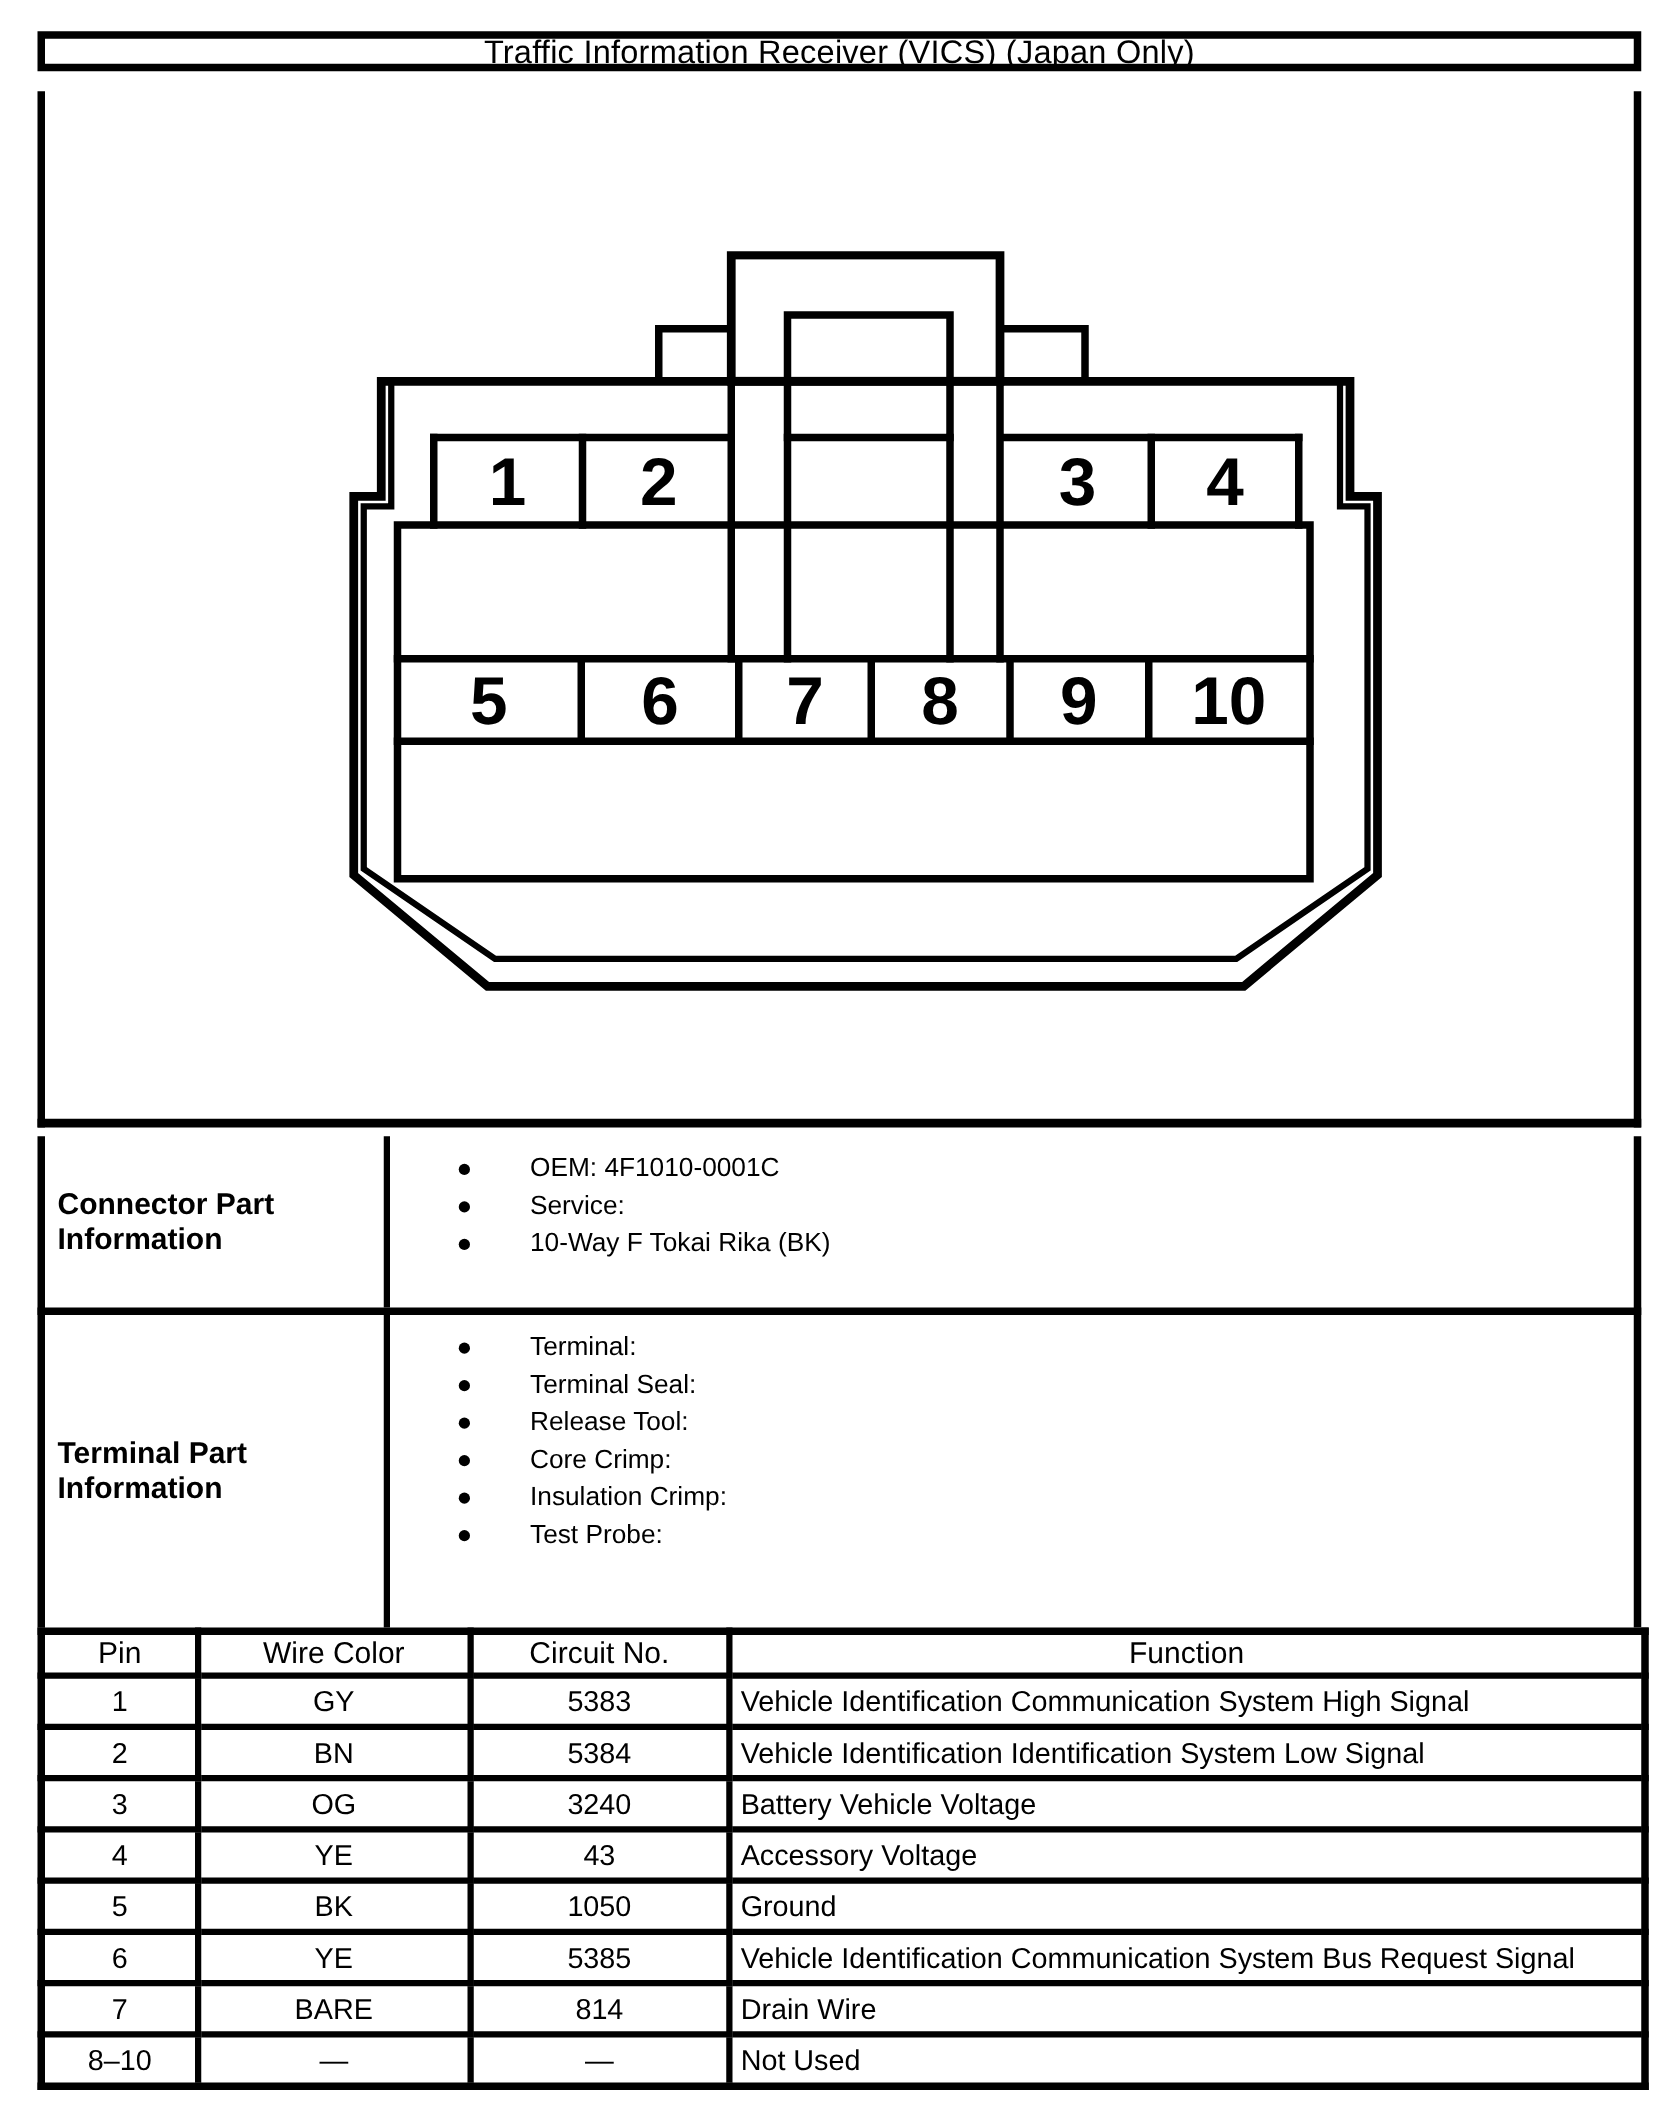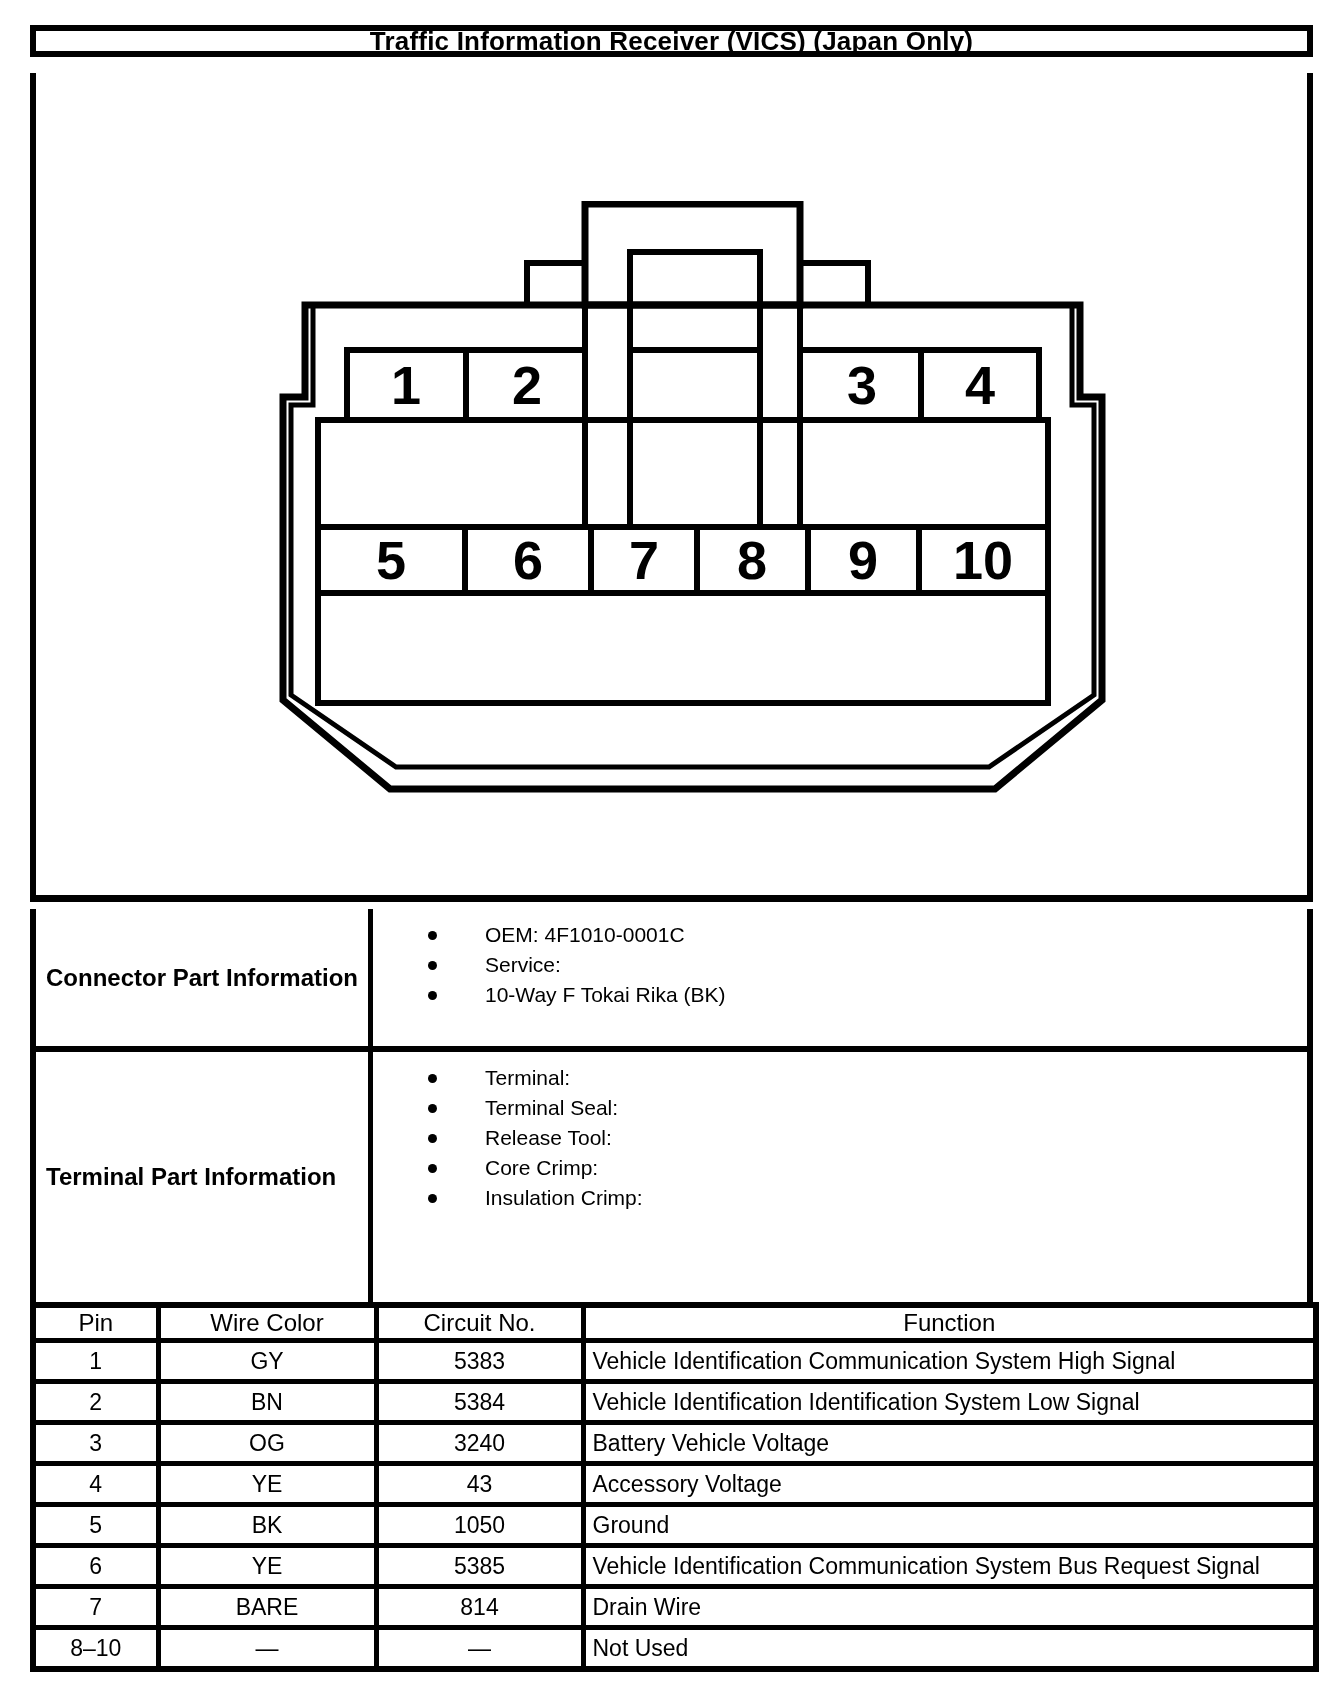--- a/index.html
+++ b/index.html
@@ -7,42 +7,42 @@
     position:relative; width:1344px; height:1702px; background:#ffffff;
     font-family:"Liberation Sans", sans-serif; color:#000;
     overflow:hidden;
   }
   .abs { position:absolute; box-sizing:border-box; }
 
   #title-bar {
     left:30px; top:25px; width:1283px; height:32px;
     border:6px solid #000;
     display:flex; align-items:center; justify-content:center;
-    font-weight:bold; font-size:26px; letter-spacing:0.2px;
+    font-weight:normal; font-size:26px; letter-spacing:0.2px;
   }
 
   #diagram-panel {
     left:30px; top:73px; width:1283px; height:829px;
     border-left:6px solid #000; border-right:6px solid #000;
     border-bottom:7px solid #000;
     background:#fff;
   }
 
   #connector-svg { left:256px; top:201px; }
 
   .info-row {
     left:30px; width:1283px;
     border-left:6px solid #000; border-right:6px solid #000;
     display:flex; background:#fff;
   }
   #connector-row { top:909px; height:143px; border-bottom:6px solid #000; }
   #terminal-row  { top:1052px; height:250px; }
 
   .info-label {
-    flex:none; width:337px; box-sizing:border-box;
+    flex:none; width:276px; box-sizing:border-box;
     border-right:5px solid #000;
     display:flex; align-items:center;
     padding-left:10px;
     font-weight:bold; font-size:24px;
   }
   .info-content { flex:1; padding:11px 0 0 55px; }
 
   .bullet-row { display:flex; align-items:center; height:30px;gap:20px; }
   .dot { flex:none; width:9px; height:9px; border-radius:50%; background:#000; margin-right:28px; }
   .bullet-text { font-size:21px; white-space:nowrap; }
@@ -153,20 +153,24 @@
         <span class="bullet-text">Release Tool:</span>
       </div>
       <div class="bullet-row">
         <span class="dot"></span>
         <span class="bullet-text">Core Crimp:</span>
       </div>
       <div class="bullet-row">
         <span class="dot"></span>
         <span class="bullet-text">Insulation Crimp:</span>
       </div>
+      <div class="bullet-row">
+        <span class="dot"></span>
+        <span class="bullet-text">Test Probe:</span>
+      </div>
     </div>
   </div>
 
   <table id="pin-table">
     <colgroup>
       <col class="col-pin">
         <col class="col-wire">
         <col class="col-circ">
         <col class="col-func">
     </colgroup>

